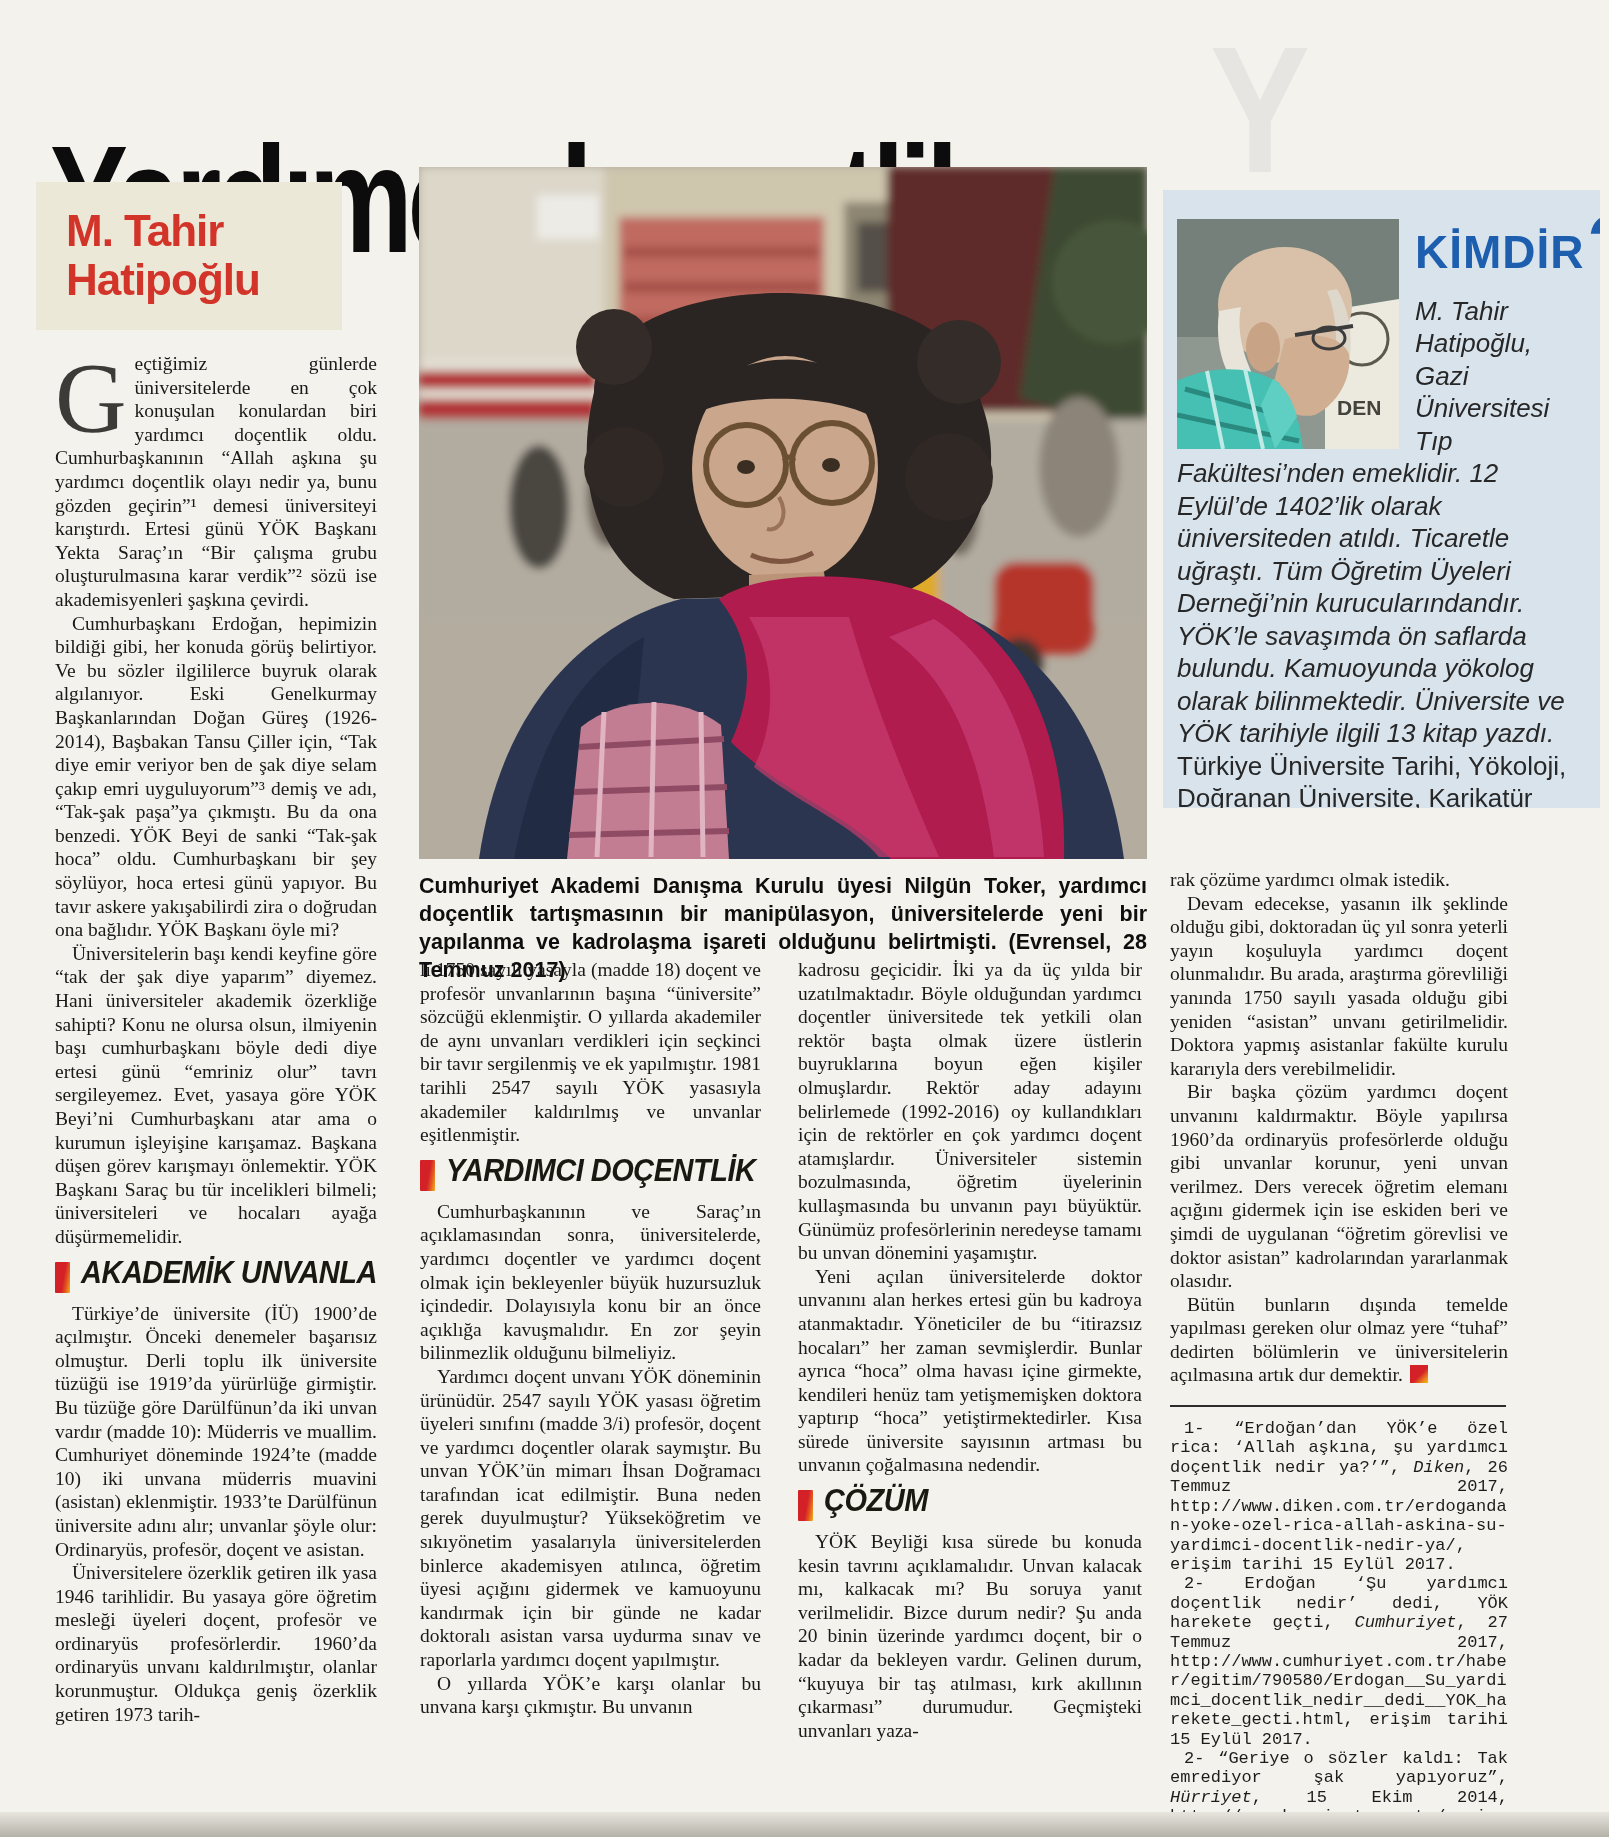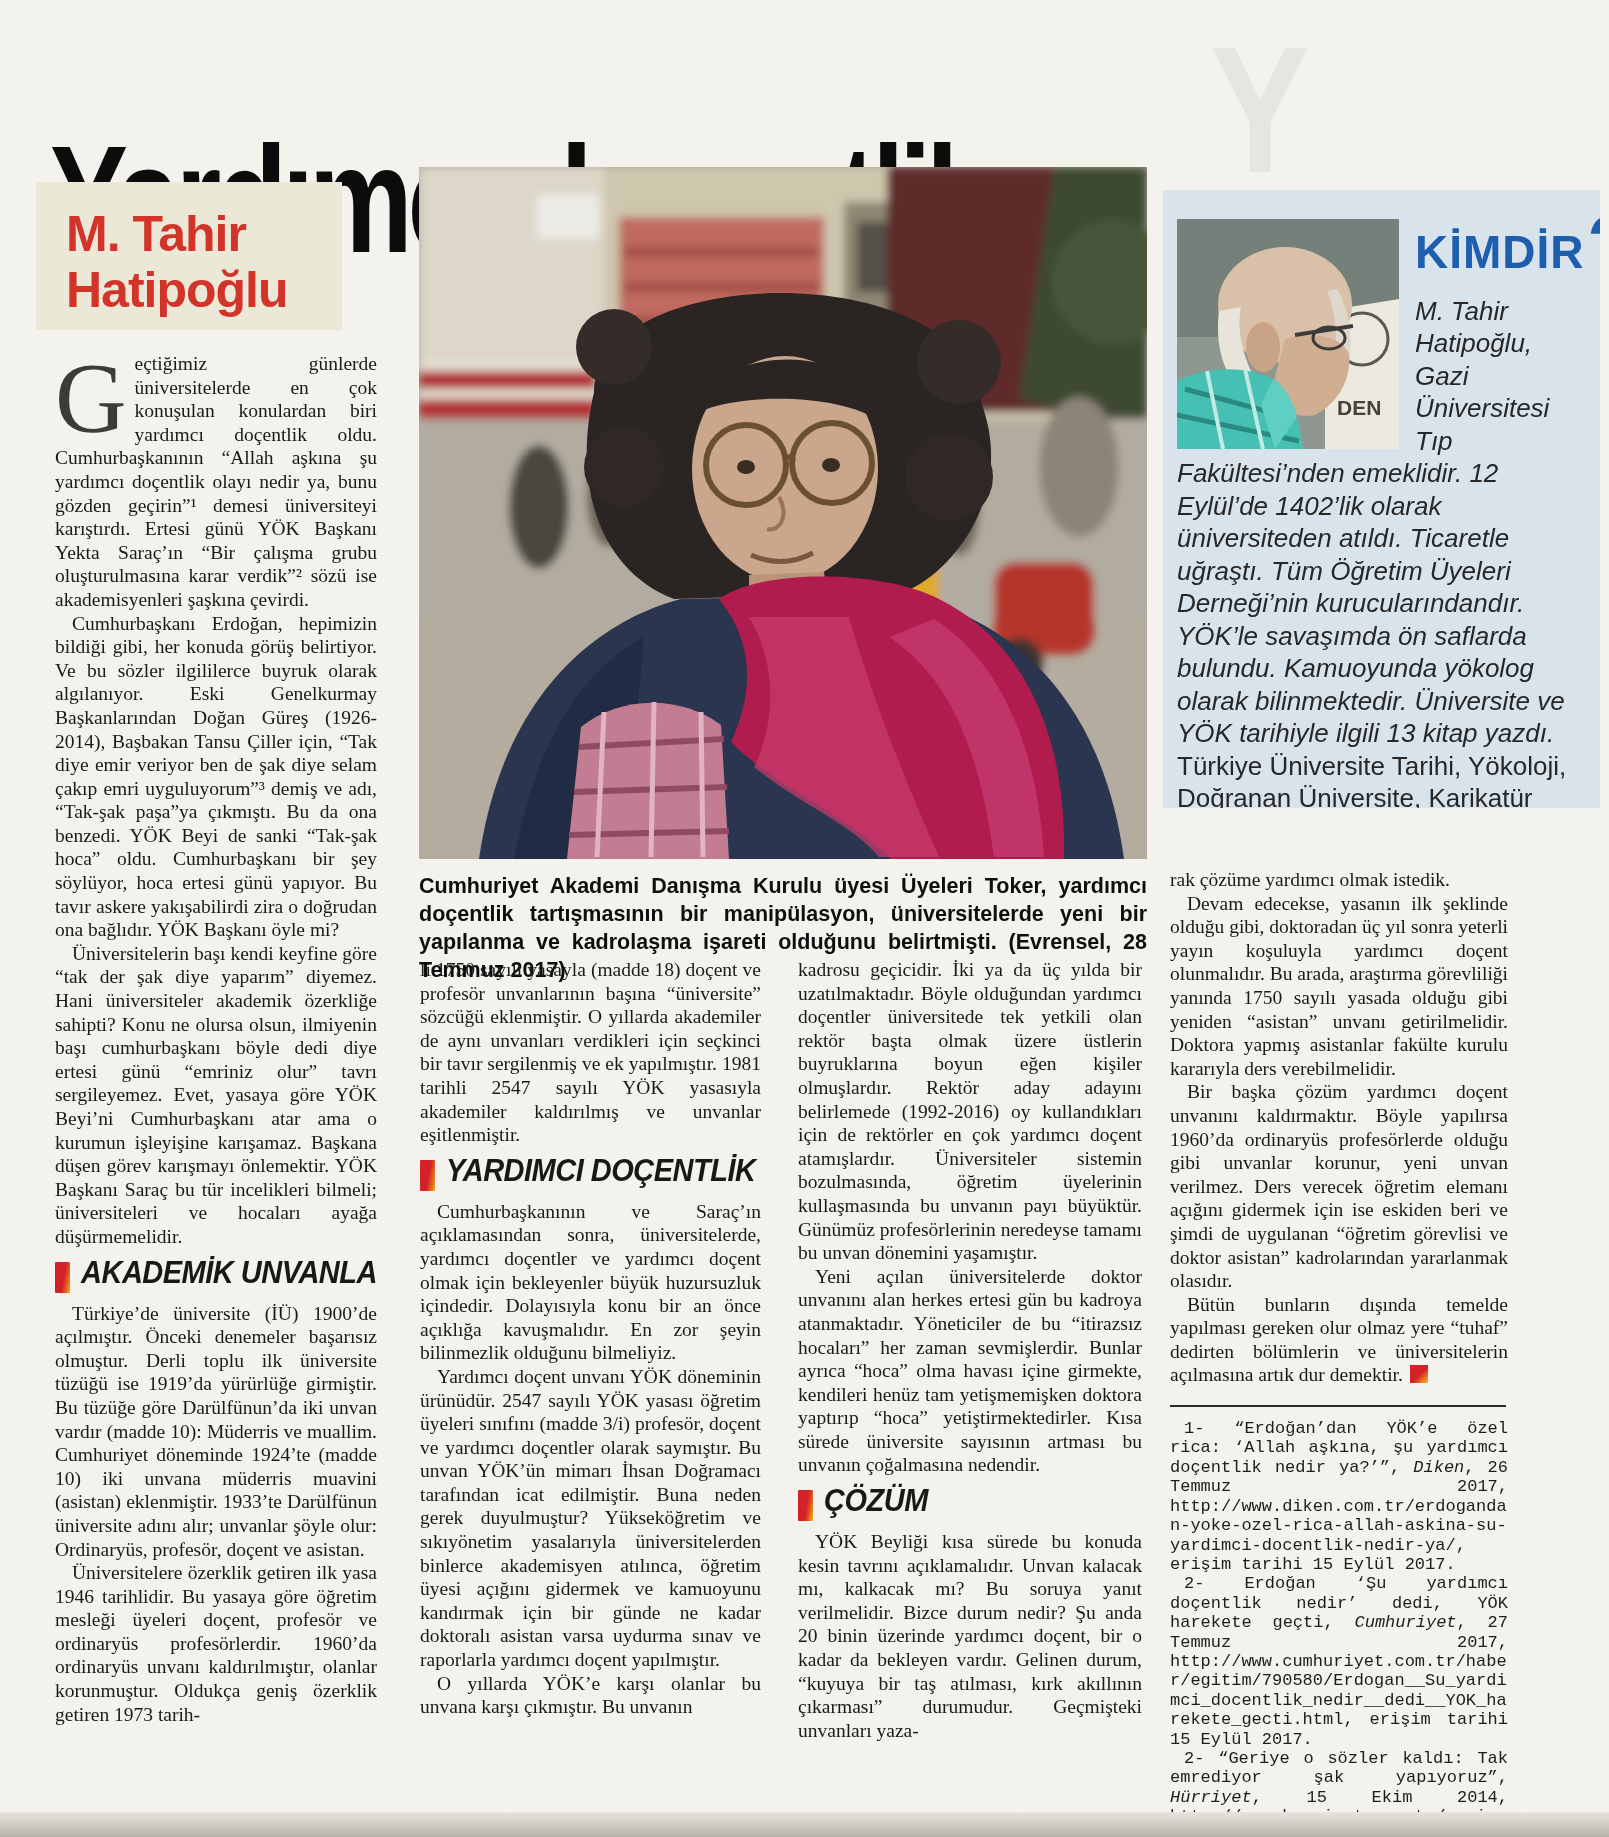--- a/index.html
+++ b/index.html
@@ -11,21 +11,21 @@
   .ghost{position:absolute;left:1210px;top:6px;font:bold 150px "Liberation Sans",sans-serif;
     color:rgba(110,115,125,0.10);transform:scaleY(1.2);transform-origin:0 0;}
   
   .headline{position:absolute;left:50px;top:10px;white-space:nowrap;
     font-family:"Liberation Sans",sans-serif;font-weight:bold;font-size:150px;
     letter-spacing:-7px;color:#0c0c0c;transform:scale(0.78,1.02);transform-origin:0 0;}
   
   .author-box{position:absolute;left:36px;top:182px;width:306px;height:148px;
     background:#ece8d8;box-sizing:border-box;padding:24px 0 0 30px;}
   .author-box .name{font-family:"Liberation Sans",sans-serif;font-weight:bold;
-    font-size:50px;line-height:1.12;color:#d2342a;letter-spacing:-1px;}
+    font-size:44px;line-height:1.12;color:#d2342a;letter-spacing:-1px;}
   
   .col{position:absolute;color:#191919;font-size:19.5px;line-height:23.6px;text-align:justify;}
   .col p{margin:0;text-indent:17px;}
   .col p.no-indent{text-indent:0;}
   .dropcap{float:left;font-size:99px;line-height:80px;padding:6px 8px 0 0;color:#3c3b38;}
   .sec-head{display:flex;gap:11px;margin:13px 0 9px;text-indent:0;}
   .sec-head .bullet{flex:0 0 auto;width:15px;height:31px;border-radius:1px;
     background:linear-gradient(100deg,#d42027 55%,#e2571f 75%,#f2b21b);}
   .sec-head .sec-title{font-family:"Liberation Sans",sans-serif;font-weight:bold;font-style:italic;
     font-size:29px;color:#181a12;letter-spacing:-0.5px;transform:scaleY(1.05);white-space:nowrap;}
@@ -133,21 +133,21 @@
         <path d="M330,450 C360,500 355,560 335,600 C385,640 430,655 460,690 L520,690 C480,600 450,520 430,450 Z" fill="#c93d6e" opacity="0.7"></path>
         <path d="M470,470 C530,510 560,580 575,690 L625,690 C618,570 575,490 515,452 Z" fill="#d0487f" opacity="0.55"></path>
         <path d="M148,692 L162,560 C202,528 262,528 302,558 L310,692 Z" fill="#c27d92"></path>
         <path d="M160,580 L305,572 M155,625 L308,620 M150,668 L310,664" stroke="#8f4b63" stroke-width="6" fill="none"></path>
         <path d="M185,545 L178,690 M235,535 L232,690 M282,545 L284,690" stroke="#e0b4c2" stroke-width="5" fill="none"></path>
       </g>
     </svg>
   </div>
 
   <div class="caption">
-    <span class="it">Cumhuriyet Akademi</span><span> Danışma Kurulu üyesi Üyeleri Toker, yardımcı doçentlik tartışmasının bir manipülasyon, üniversitelerde yeni bir yapılanma ve kadrolaşma işareti olduğunu belirtmişti. (</span><span class="it">Evrensel</span><span>, 28 Temmuz 2017)</span>
+    <span class="it">Cumhuriyet Akademi</span><span> Danışma Kurulu üyesi Nilgün Toker, yardımcı doçentlik tartışmasının bir manipülasyon, üniversitelerde yeni bir yapılanma ve kadrolaşma işareti olduğunu belirtmişti. (</span><span class="it">Evrensel</span><span>, 28 Temmuz 2017)</span>
   </div>
 
   <div class="kimdir">
     <div class="portrait">
       <svg viewBox="0 0 222 230" preserveAspectRatio="none">
         <rect width="222" height="230" fill="#8e9890"></rect>
         <rect x="0" y="0" width="222" height="118" fill="#75807a"></rect>
         <polygon points="148,92 222,80 222,230 148,230" fill="#eceade"></polygon>
         <circle cx="185" cy="120" r="26" fill="none" stroke="#5a584f" stroke-width="3"></circle>
         <text x="160" y="196" font-family="Liberation Sans, sans-serif" font-size="21" font-weight="bold" fill="#44423c">DEN</text>

